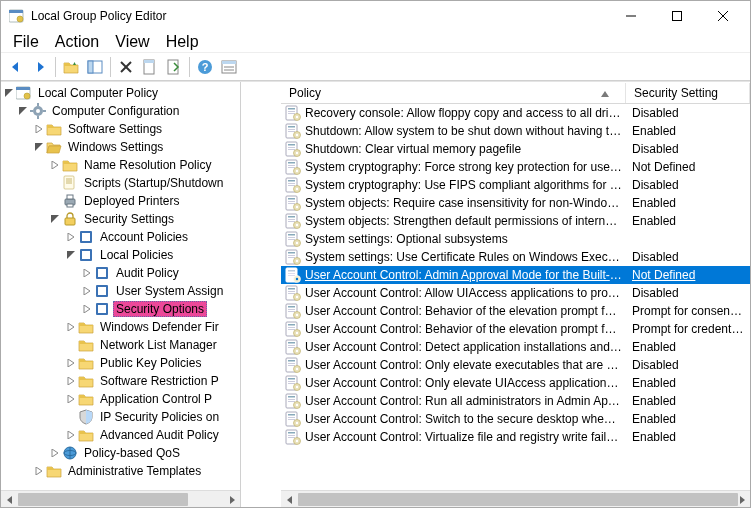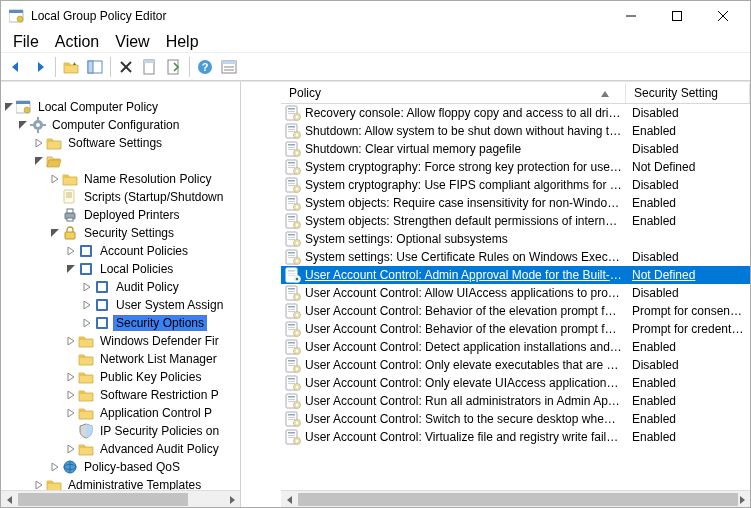--- a/index.html
+++ b/index.html
@@ -11,27 +11,27 @@
 .winbtns { display: flex; }
 .winbtn { width: 46px; height: 30px; display: flex; align-items: center; justify-content: center; }
 .winbtn svg { width: 10px; height: 10px; }
 .menubar { height: 22px; display: flex; align-items: center; padding: 0 4px; border-bottom: 1px solid #eee; }
 .menuitem { padding: 2px 8px; font-size: 16px; }
 .toolbar { height: 28px; display: flex; align-items: center; padding: 2px 4px; border-bottom: 1px solid #d0d0d0; gap: 2px; }
 .tb { width: 22px; height: 22px; display: flex; align-items: center; justify-content: center; border: 1px solid transparent; }
 .tb-sep { width: 1px; height: 20px; background: #ccc; margin: 0 2px; }
 .body { flex: 1; display: flex; overflow: hidden; border-top: 1px solid #e4e4e4; }
 .tree-pane { width: 240px; border-right: 1px solid #d0d0d0; overflow: auto; position: relative; }
-.tree { padding: 16px 0 4px 0; }
+.tree { padding: 2px 0 4px 0; }
 .node { white-space: nowrap; }
 .row { display: flex; align-items: center; height: 18px; padding-right: 4px; }
 .twisty { width: 12px; height: 12px; display: flex; align-items: center; justify-content: center; margin-right: 1px; cursor: pointer; }
 .twisty svg { width: 8px; height: 8px; }
 .label { padding: 1px 3px; }
-.label.sel { background: #3b82f6; border: 1px dotted #66a; padding: 0 2px; text-align: right; }
+.label.sel { background: #ec4899; border: 1px dotted #66a; padding: 0 2px; text-align: right; }
 .ficon { width: 16px; height: 16px; margin-right: 3px; flex-shrink: 0; }
 .children { padding-left: 16px; }
 .list-pane { flex: 1; display: flex; flex-direction: column; overflow: hidden; margin-left: 40px; }
 .listhdr { height: 22px; display: flex; align-items: center; border-bottom: 1px solid #d8d8d8; background: #fff; }
 .col { padding: 3px 8px; font-size: 12px; border-right: 1px solid #e4e4e4; }
 .col.policy { width: 345px; display: flex; align-items: center; }
 .col.setting { flex: 1; }
 .sortarr { margin-left: auto; margin-right: 8px; }
 .listbody { flex: 1; overflow: auto; }
 .listrow { display: flex; align-items: center; height: 18px; font-size: 12px; }
@@ -259,20 +259,21 @@
                 <div class="node">
                   <div class="row">
                     <span class="twisty">
                         <svg viewBox="0 0 8 8">
                           <path d="M0 0 L8 0 L0 8 z" fill="#595959"></path>
                         </svg>
                       </span>
                     <svg class="ficon" viewBox="0 0 16 16">
                         <use href="#i-folder-open"></use>
                       </svg>
+                    <span class="label">Windows Settings</span>
                   </div>
                   <div class="children">
                     <div class="row">
                         <span class="twisty">
                           <svg viewBox="0 0 8 8">
                             <path d="M1 0 L7 4 L1 8 z" fill="none" stroke="#888"></path>
                           </svg>
                         </span>
                         <svg class="ficon" viewBox="0 0 16 16">
                           <use href="#i-folder"></use>

